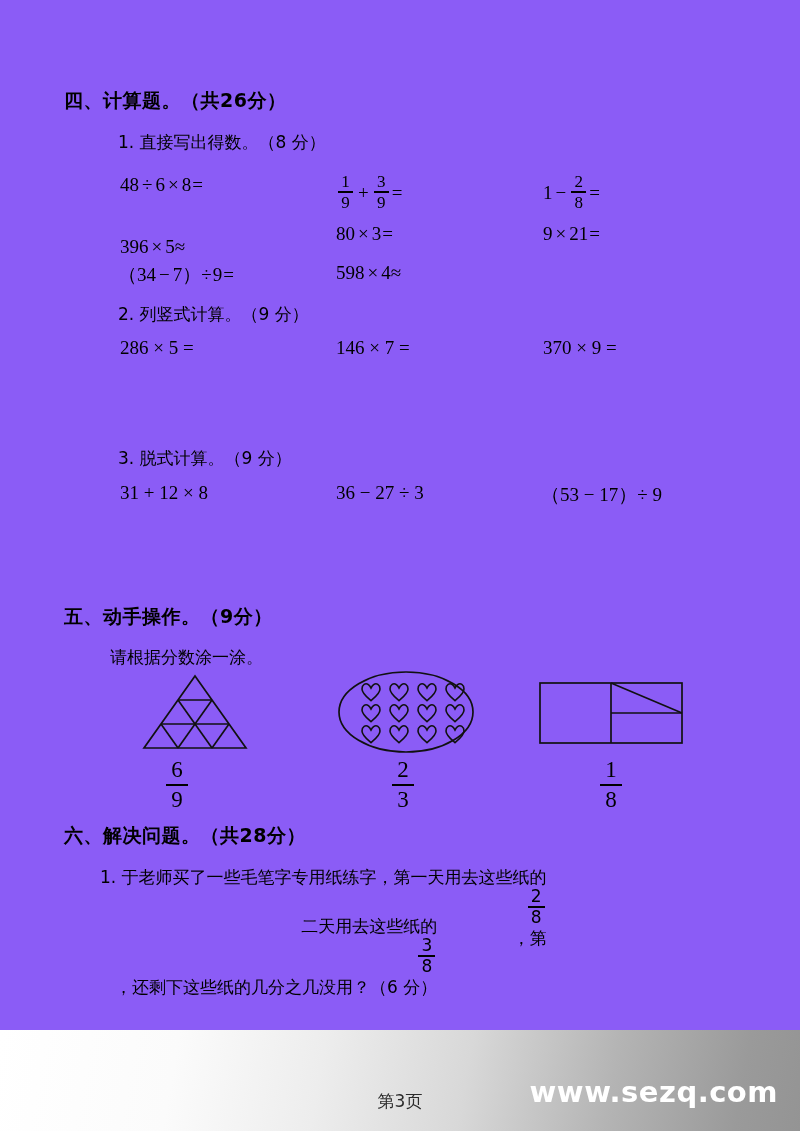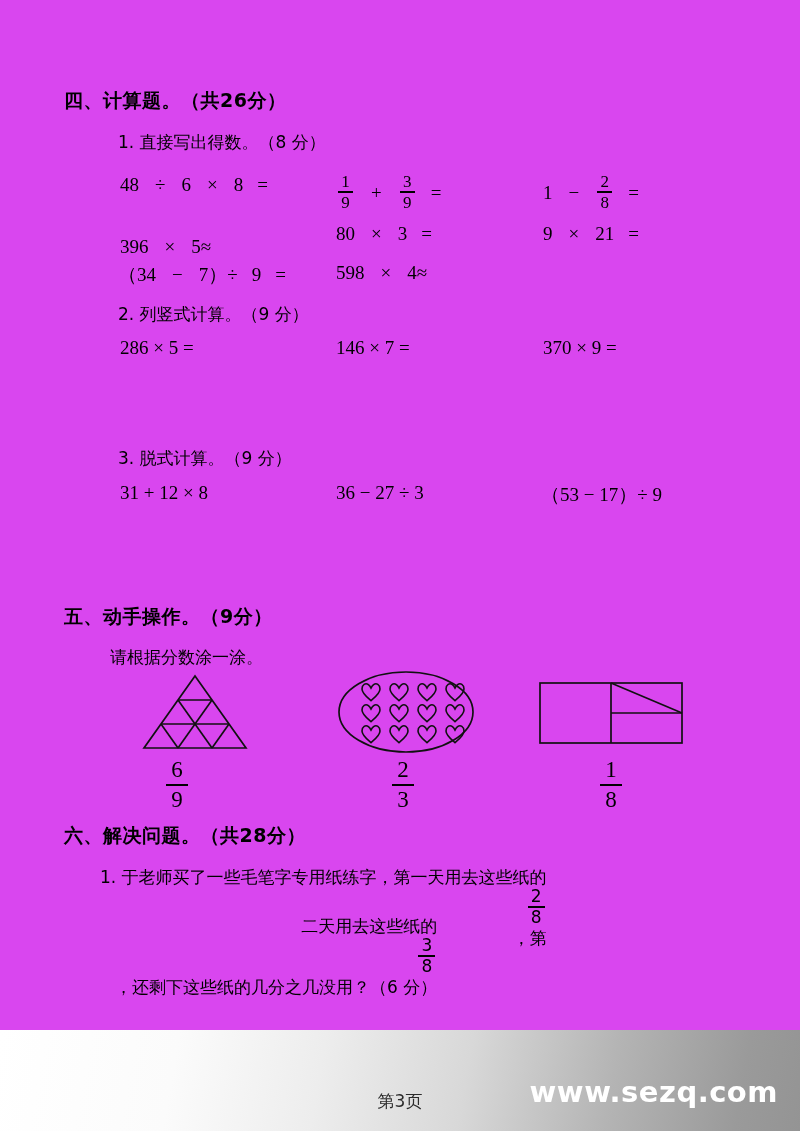--- a/index.html
+++ b/index.html
@@ -13,21 +13,21 @@
     height: 1131px;
     position: relative;
     overflow: hidden;
     font-family: "Liberation Serif", "DejaVu Serif", serif;
     color: #000000;
   }
 
   .page {
     position: absolute;
     inset: 0;
-    background: #d946ef;
+    background: #8b5cf6;
   }
   .section-head {
     position: absolute;
     font-family: "DejaVu Sans", "Liberation Sans", sans-serif;
     font-weight: bold;
     font-size: 19px;
     letter-spacing: 0.5px;
     white-space: nowrap;
   }
   .sub-head {
@@ -36,21 +36,21 @@
     font-size: 17px;
     white-space: nowrap;
   }
   .expr {
     position: absolute;
     font-family: "Liberation Serif", "DejaVu Serif", serif;
     font-size: 19px;
     white-space: nowrap;
     display: flex;
     align-items: center;
-    gap: 14px;
+    gap: 1px;
   }
   .expr .op { padding: 0 2px; }
 
   
   .frac {
     display: inline-flex;
     flex-direction: column;
     align-items: center;
     justify-content: center;
     vertical-align: middle;

